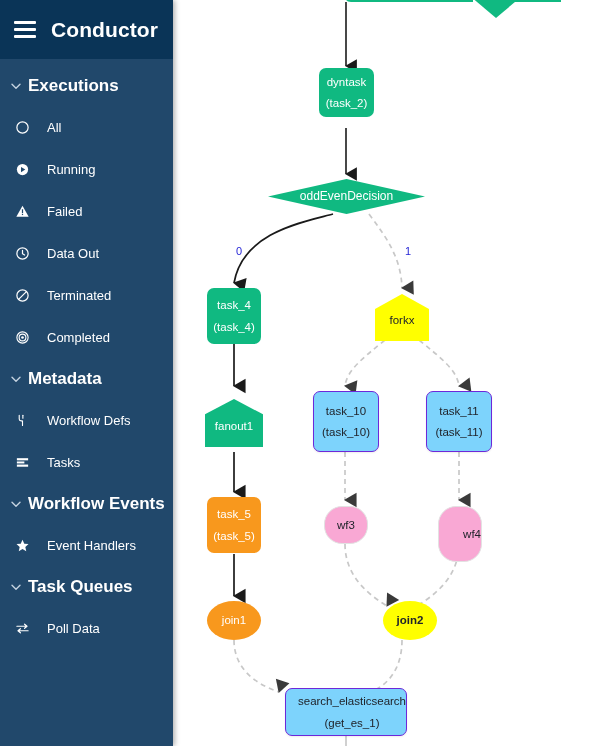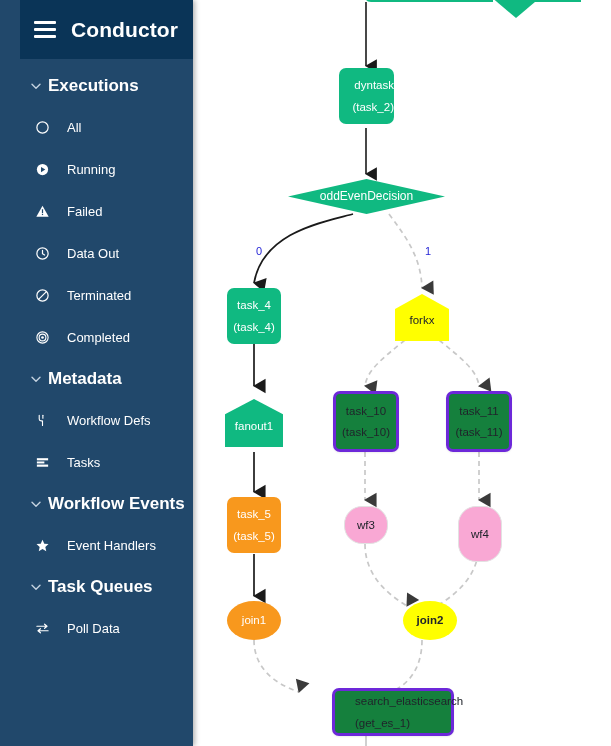--- a/index.html
+++ b/index.html
@@ -24,21 +24,20 @@
   
   .sidebar {
     width: 173px;
     height: 746px;
     background: #21486b;
     box-shadow: 2px 0 5px rgba(0,0,0,0.30);
     position: relative;
     z-index: 5;
     flex: 0 0 173px;
     overflow: hidden;
-    padding-left: 20px;
   }
   .sidebar-header {
     height: 59px;
     background: #0a3457;
     display: flex;
     align-items: center;
     padding-left: 14px;
     box-sizing: border-box;
   }
   .hamburger {
@@ -149,22 +148,22 @@
   .n-rect {
     border-radius: 7px;
   }
   .n-rect.filled .line1,
   .n-rect.filled .line2 {
     color: #ffffff;
     font-size: 11.5px;
   }
   .n-rect.filled .line2 { margin-top: 9px; }
   .n-rect.outline {
-    background: #15803d;
-    border: 3px solid #6d28d9;
+    background: #7dd3fc;
+    border: 1px solid #6d28d9;
     box-shadow: 0 1px 2px rgba(0,0,0,0.07);
   }
   .n-rect.outline .line1,
   .n-rect.outline .line2 {
     color: #20242b;
     font-size: 11.5px;
   }
   .n-rect.outline .line2 { margin-top: 9px; }
 
   
@@ -432,21 +431,21 @@
 
         <path d="M286 544 C286 578 260 596 244 606" fill="none" stroke="#c8c8c8" stroke-width="1.7" stroke-dasharray="5 4" marker-end="url(#ah-dash)"></path>
 
         <path d="M61 640 C61 672 88 686 106 692" fill="none" stroke="#c8c8c8" stroke-width="1.7" stroke-dasharray="5 4" marker-end="url(#ah-dash)"></path>
 
         <path d="M229 640 C229 672 212 686 198 692" fill="none" stroke="#c8c8c8" stroke-width="1.7" stroke-dasharray="5 4" marker-end="url(#ah-dash)"></path>
 
         <line x1="173" y1="736" x2="173" y2="746" stroke="#c8c8c8" stroke-width="1.7"></line>
       </svg>
 
-      <div class="node n-rect filled" style="left:146px; top:68px; width:55px; height:56px; background:#10b981;align-items:flex-end;">
+      <div class="node n-rect filled" style="left:146px; top:68px; width:55px; height:49px; background:#10b981;">
         <span class="line1">dyntask</span>
         <span class="line2">(task_2)</span>
       </div>
 
       <div class="node n-diamond" style="left:95px; top:179px; width:157px; height:35px;">
         <span class="shape" style="background:#10b981;"></span>
         <span class="line1">oddEvenDecision</span>
       </div>
 
       <span class="edge-label" style="left:63px; top:245px;">0</span>
@@ -474,37 +473,37 @@
 
       <div class="node n-pent" style="left:32px; top:399px; width:58px; height:48px;">
         <span class="shape" style="background:#10b981;"></span>
         <span class="line1" style="color:#ffffff;">fanout1</span>
       </div>
 
       <div class="node n-pill" style="left:151px; top:506px; width:44px; height:38px;">
         <span class="line1">wf3</span>
       </div>
 
-      <div class="node n-pill" style="left:265px; top:506px; width:44px; height:56px;">
+      <div class="node n-pill" style="left:265px; top:506px; width:44px; height:56px;align-items:flex-end;">
         <span class="line1">wf4</span>
       </div>
 
       <div class="node n-rect filled" style="left:34px; top:497px; width:54px; height:56px; background:#f8981d;">
         <span class="line1">task_5</span>
         <span class="line2">(task_5)</span>
       </div>
 
       <div class="node n-ellipse" style="left:34px; top:601px; width:54px; height:39px; background:#f8981d;">
         <span class="line1">join1</span>
       </div>
 
       <div class="node n-ellipse" style="left:210px; top:601px; width:54px; height:39px; background:#ffff00;font-weight:bold;">
         <span class="line1" style="color:#20242b;">join2</span>
       </div>
 
-      <div class="node n-rect outline" style="left:112px; top:688px; width:122px; height:48px; align-items:flex-start; padding-left:20px;margin-left:27px;">
+      <div class="node n-rect outline" style="left:112px; top:688px; width:122px; height:48px; align-items:center; padding-left:12px;">
         <span class="line1">search_elasticsearch</span>
         <span class="line2">(get_es_1)</span>
       </div>
 
     </div>
   </main>
 </div>
 
 </body></html>

